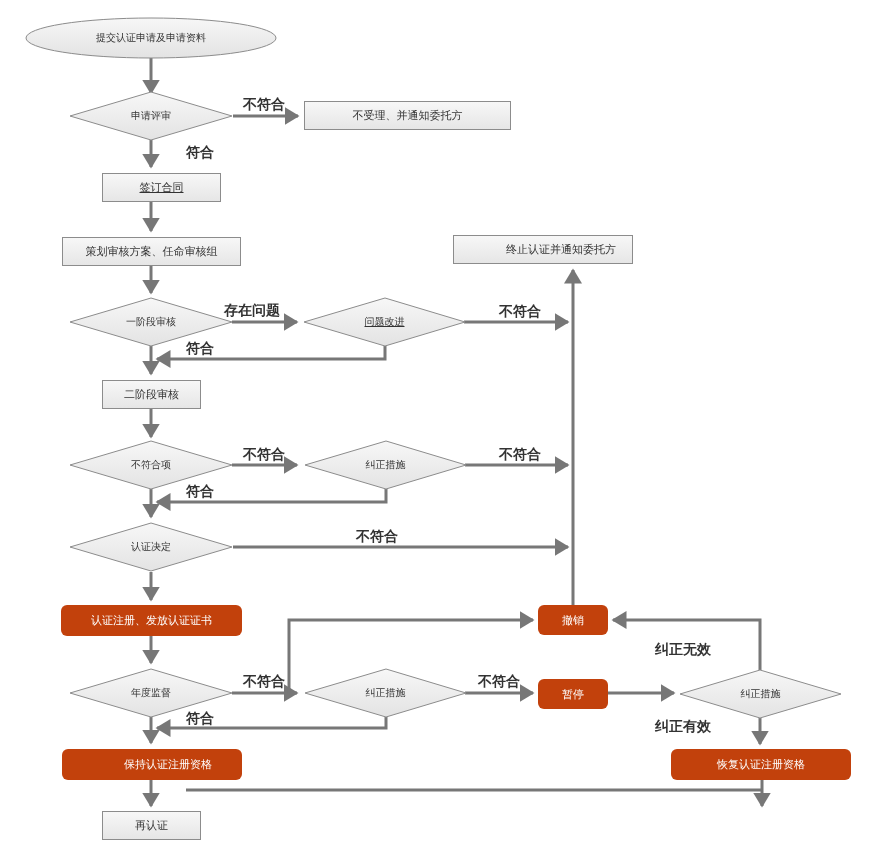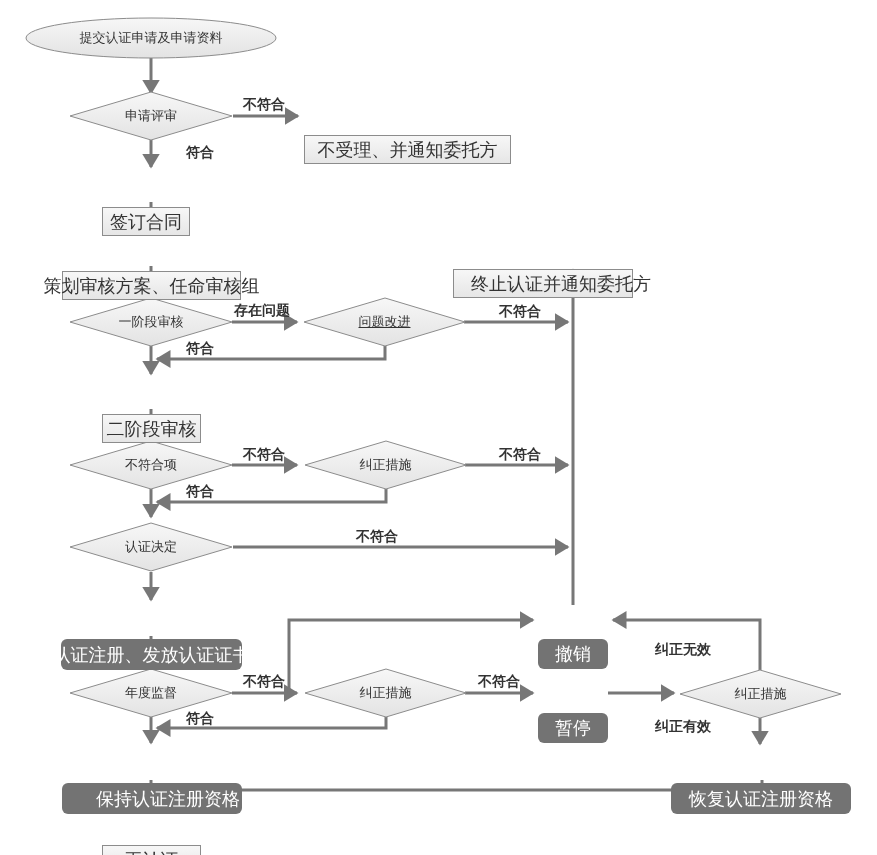--- a/index.html
+++ b/index.html
@@ -1,22 +1,22 @@
 <!DOCTYPE html>
 <html><head>
 <meta charset="utf-8">
 <style>
   html,body{margin:0;padding:0;background:#ffffff;}
   body{width:877px;height:855px;position:relative;overflow:hidden;font-family:"DejaVu Sans","Liberation Sans",sans-serif;}
   #wires{position:absolute;left:0;top:0;width:877px;height:855px;}
-  .node{position:absolute;display:flex;align-items:center;justify-content:center;font-size:18px;color:#333;box-sizing:border-box;white-space:nowrap;margin-top:34px;}
+  .node{position:absolute;display:flex;align-items:center;justify-content:center;font-size:11px;color:#333;box-sizing:border-box;white-space:nowrap;}
   .rect{background:linear-gradient(#f7f7f7,#e6e6e6);border:1px solid #8c8c8c;}
-  .blue{background:#737373;color:#ffffff;border-radius:6px;}
+  .blue{background:#c2410c;color:#ffffff;border-radius:6px;}
   .lbl{position:absolute;font-size:14px;font-weight:bold;color:#333;white-space:nowrap;}
-  .dtext{position:absolute;display:flex;align-items:center;justify-content:center;font-size:13px;color:#333;white-space:nowrap;}
+  .dtext{position:absolute;display:flex;align-items:center;justify-content:center;font-size:10px;color:#333;white-space:nowrap;}
 </style>
 </head>
 <body>
 
 <svg id="wires" viewBox="0 0 877 855">
   <defs>
     <linearGradient id="dg" x1="0" y1="0" x2="0" y2="1">
       <stop offset="0" stop-color="#f7f7f7"></stop>
       <stop offset="1" stop-color="#e3e3e3"></stop>
     </linearGradient>
@@ -75,35 +75,35 @@
 <div class="dtext" style="left:70px;top:298px;width:162px;height:48px;">一阶段审核</div>
 <div class="dtext" style="left:304px;top:298px;width:161px;height:48px;text-decoration:underline;">问题改进</div>
 <div class="dtext" style="left:70px;top:441px;width:162px;height:48px;">不符合项</div>
 <div class="dtext" style="left:305px;top:441px;width:161px;height:48px;">纠正措施</div>
 <div class="dtext" style="left:70px;top:523px;width:162px;height:48px;">认证决定</div>
 <div class="dtext" style="left:70px;top:669px;width:162px;height:48px;">年度监督</div>
 <div class="dtext" style="left:305px;top:669px;width:161px;height:48px;">纠正措施</div>
 <div class="dtext" style="left:680px;top:670px;width:161px;height:48px;">纠正措施</div>
 
 <div class="node rect" style="left:304px;top:101px;width:207px;height:29px;">不受理、并通知委托方</div>
-<div class="node rect" style="left:102px;top:173px;width:88px;height:29px;">签订合同</div>
+<div class="node rect" style="left:102px;top:173px;width:119px;height:29px;text-decoration:underline;">签订合同</div>
 <div class="node rect" style="left:62px;top:237px;width:179px;height:29px;">策划审核方案、任命审核组</div>
 <div class="node rect" style="left:453px;top:235px;width:180px;height:29px;padding-left:36px;">终止认证并通知委托方</div>
 <div class="node rect" style="left:102px;top:380px;width:99px;height:29px;">二阶段审核</div>
 <div class="node rect" style="left:102px;top:811px;width:99px;height:29px;">再认证</div>
 
 <div class="node blue" style="left:61px;top:605px;width:181px;height:31px;">认证注册、发放认证证书</div>
 <div class="node blue" style="left:538px;top:605px;width:70px;height:30px;">撤销</div>
 <div class="node blue" style="left:538px;top:679px;width:70px;height:30px;">暂停</div>
 <div class="node blue" style="left:62px;top:749px;width:180px;height:31px;padding-left:32px;">保持认证注册资格</div>
 <div class="node blue" style="left:671px;top:749px;width:180px;height:31px;font-family:Liberation Serif, serif;">恢复认证注册资格</div>
 
 <div class="lbl" style="left:243px;top:96px;">不符合</div>
 <div class="lbl" style="left:186px;top:144px;">符合</div>
-<div class="lbl" style="left:234px;top:302px;">存在问题</div>
+<div class="lbl" style="left:224px;top:302px;">存在问题</div>
 <div class="lbl" style="left:499px;top:303px;">不符合</div>
 <div class="lbl" style="left:186px;top:340px;">符合</div>
 <div class="lbl" style="left:243px;top:446px;">不符合</div>
 <div class="lbl" style="left:499px;top:446px;">不符合</div>
 <div class="lbl" style="left:186px;top:483px;">符合</div>
 <div class="lbl" style="left:356px;top:528px;">不符合</div>
 <div class="lbl" style="left:243px;top:673px;">不符合</div>
 <div class="lbl" style="left:478px;top:673px;">不符合</div>
 <div class="lbl" style="left:186px;top:710px;">符合</div>
 <div class="lbl" style="left:655px;top:641px;">纠正无效</div>

